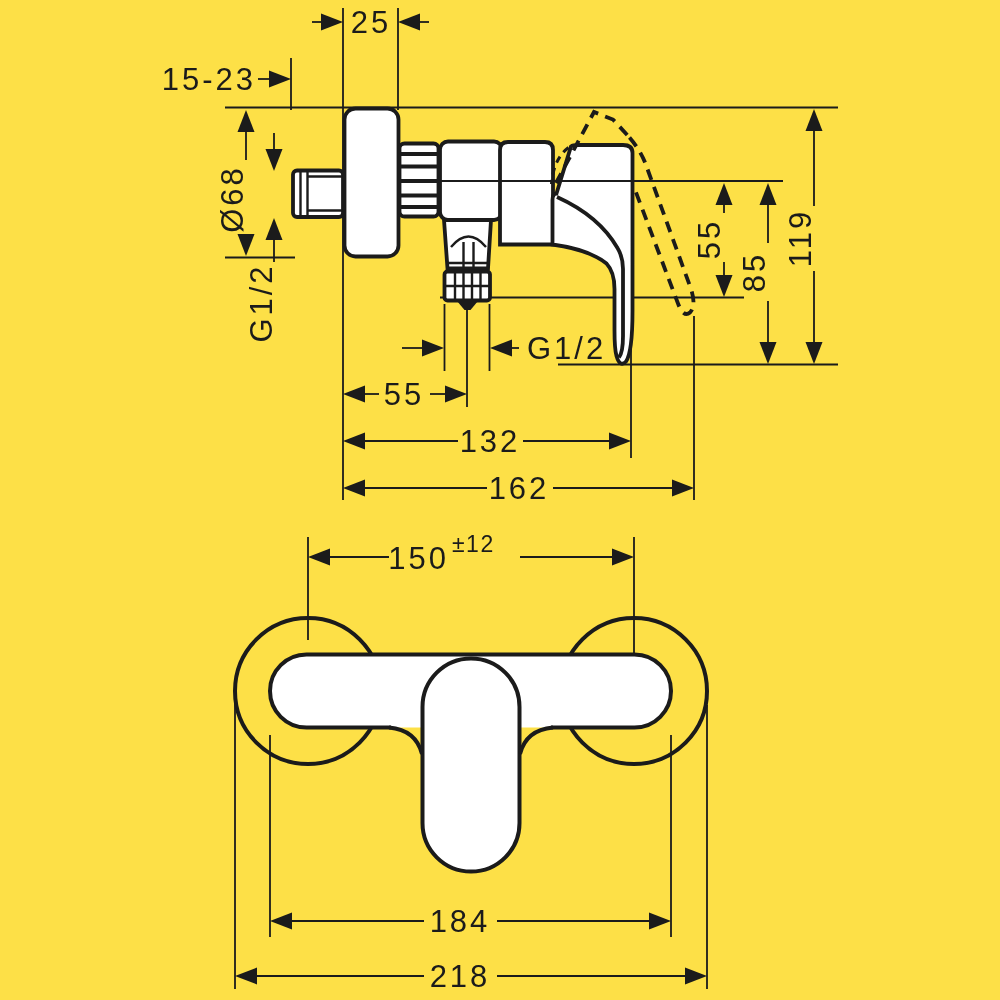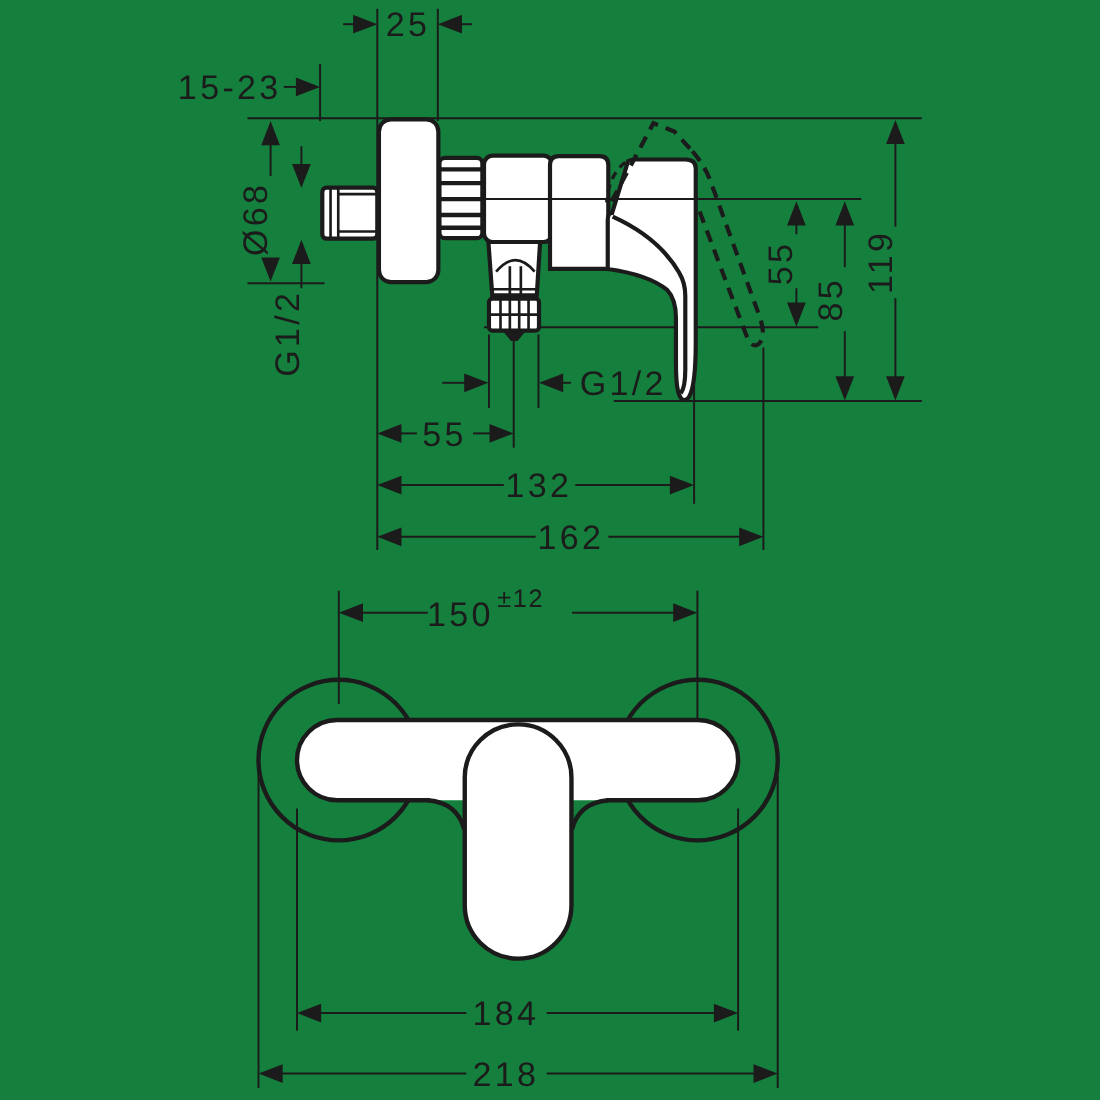--- a/index.html
+++ b/index.html
@@ -1,16 +1,16 @@
 <!DOCTYPE html>
 <html><head>
 <meta charset="utf-8">
 <style>
   html,body{margin:0;padding:0;background:#ffffff;width:1000px;height:1000px;overflow:hidden;}
-  .drawing-stage{width:1000px;height:1000px;background:#15803d;}
+  .drawing-stage{width:1000px;height:1000px;background:#fde047;}
   svg{display:block;}
   .dim-text{
     font-family:"Liberation Sans", sans-serif;
     font-size:31px;
     letter-spacing:3px;
     fill:#1b1b1b;
   }
   .dim-text-sup{
     font-family:"Liberation Sans", sans-serif;
     font-size:23px;

